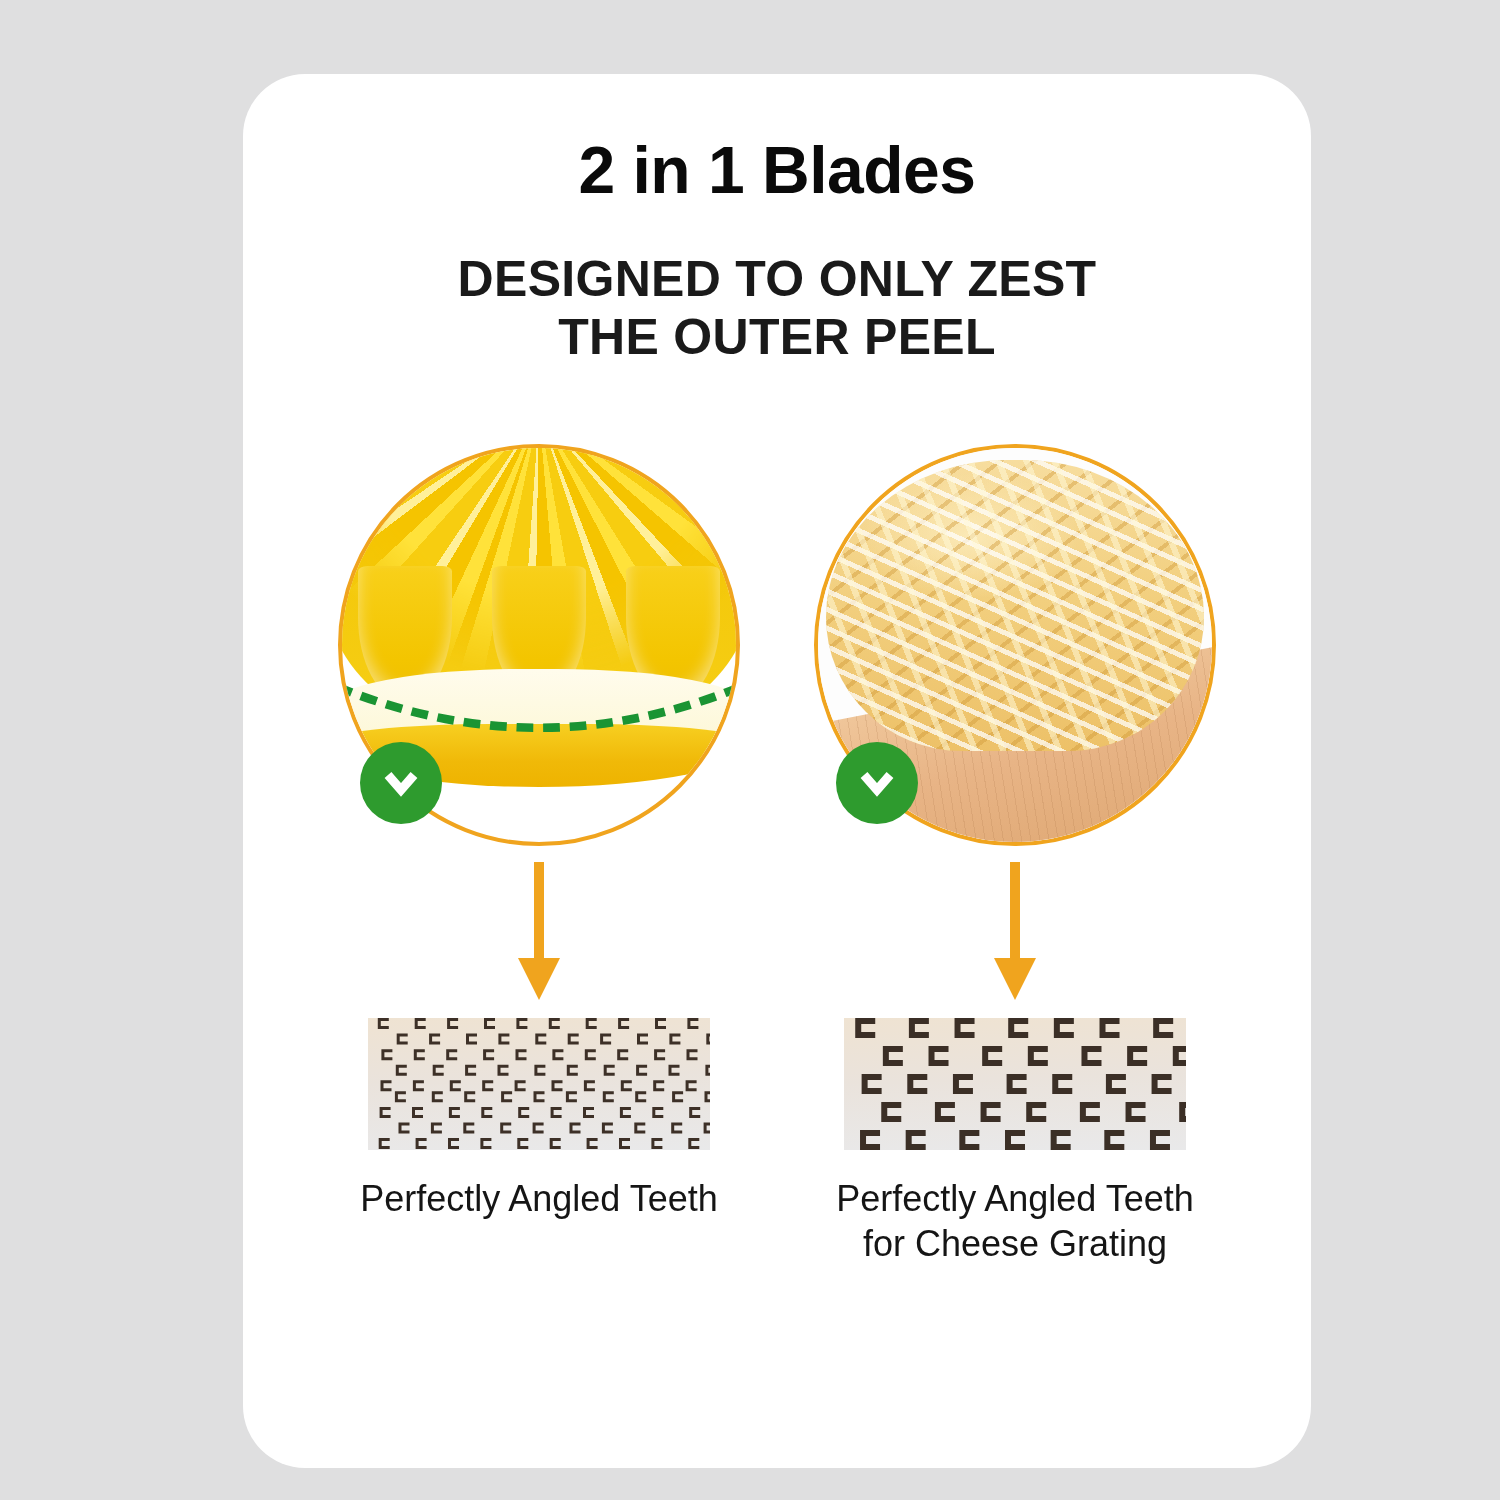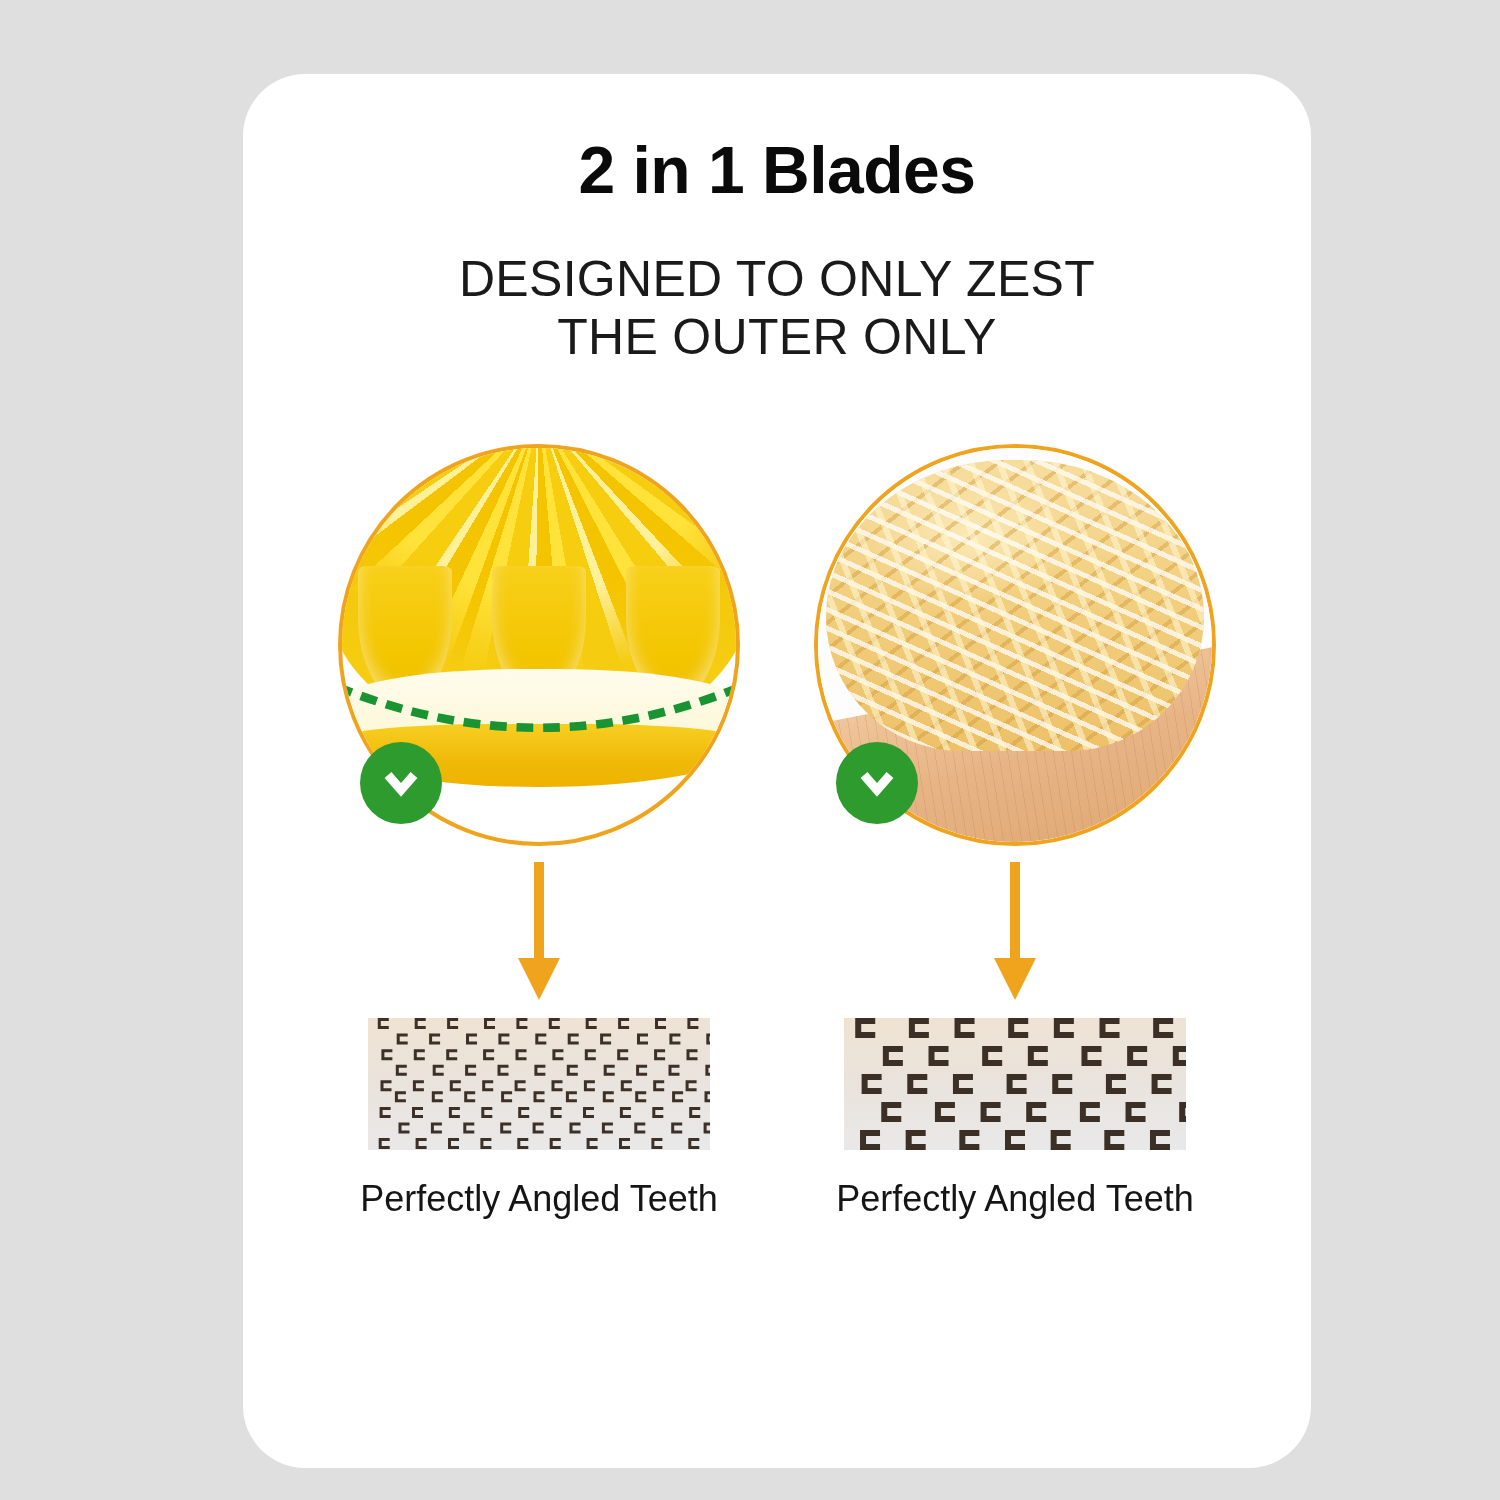--- a/index.html
+++ b/index.html
@@ -47,21 +47,21 @@
     line-height: 1.05;
     font-stretch: condensed;
   }
   .subtitle {
     position: absolute;
     left: 0;
     top: 176px;
     width: 100%;
     text-align: center;
     font-size: 50px;
-    font-weight: 400;
+    font-weight: 700;
     color: #1a1a1a;
     line-height: 1.16;
     letter-spacing: 0.3px;
   }
 
   
   .cols {
     position: absolute;
     left: 0;
     top: 370px;
@@ -285,21 +285,21 @@
 </head>
 <body>
 
 <div id="stage">
   <div class="card">
 
     <div class="title">2 in 1 Blades</div>
 
     <div class="subtitle">
       <div>DESIGNED TO ONLY ZEST</div>
-      <div>THE OUTER ONLY</div>
+      <div>THE OUTER PEEL</div>
     </div>
 
     <div class="cols">
 
       <div class="col">
 
         <div class="circle-wrap">
           <div class="circle">
             <div class="lemon-peel"></div>
             <div class="lemon-flesh"></div>
@@ -494,18 +494,19 @@
                 <path d="M160.99999999999997 112 h20 v6 h-14 v8 h14 v6 h-20 z"></path>
                 <path d="M206.65714285714284 112 h20 v6 h-14 v8 h14 v6 h-20 z"></path>
                 <path d="M260.31428571428575 112 h20 v6 h-14 v8 h14 v6 h-20 z"></path>
                 <path d="M305.97142857142853 112 h20 v6 h-14 v8 h14 v6 h-20 z"></path>
               </g>
           </svg>
         </div>
 
         <div class="caption">
           <div>Perfectly Angled Teeth</div>
+          <div>for Cheese Grating</div>
         </div>
       </div>
 
     </div>
   </div>
 </div>
 
 </body></html>

